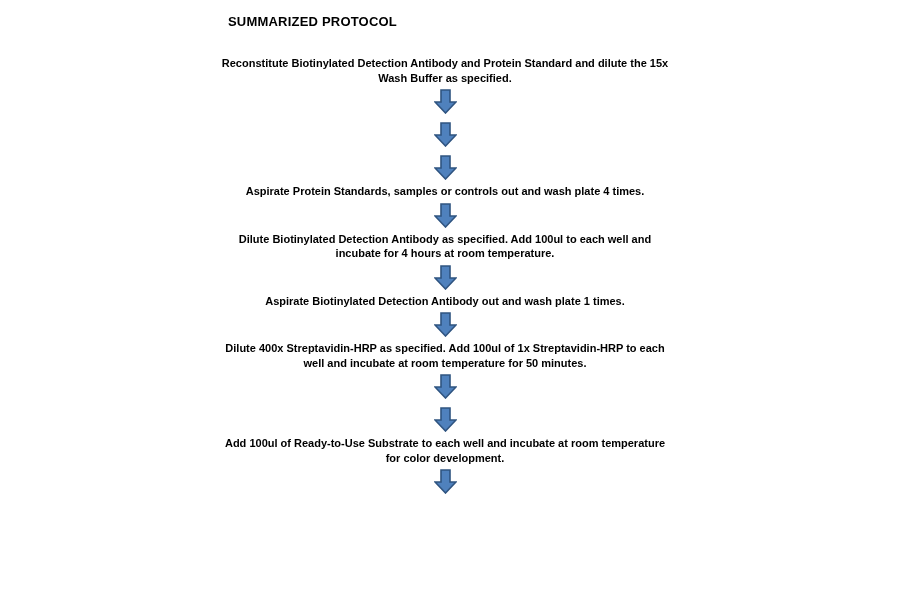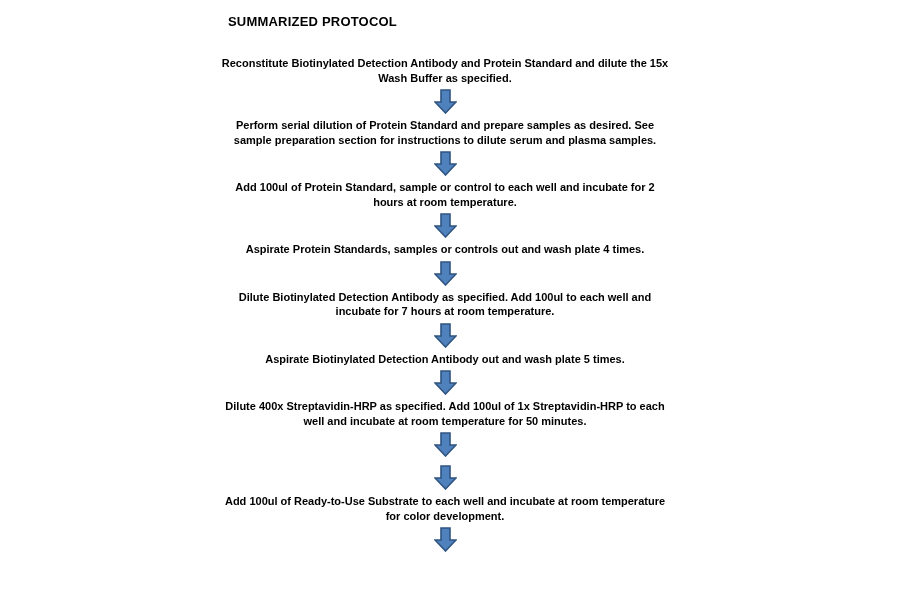--- a/index.html
+++ b/index.html
@@ -61,56 +61,52 @@
 
   <div class="step">Reconstitute Biotinylated Detection Antibody and Protein Standard and dilute the 15x
 Wash Buffer as specified.</div>
 
   <div class="arrow-wrap">
     <svg class="arrow-svg" width="23" height="25" viewBox="0 0 23 25">
         <polygon points="7,1 16,1 16,13 22,13 11.5,24 1,13 7,13"></polygon>
       </svg>
   </div>
 
-  <div class="step">Perform serial dilution of Protein Standard and prepare samples as desired. See
-sample preparation section for instructions to dilute serum and plasma samples.</div>
 
   <div class="arrow-wrap">
     <svg class="arrow-svg" width="23" height="25" viewBox="0 0 23 25">
         <polygon points="7,1 16,1 16,13 22,13 11.5,24 1,13 7,13"></polygon>
       </svg>
   </div>
 
-  <div class="step">Add 100ul of Protein Standard, sample or control to each well and incubate for 2
-hours at room temperature.</div>
 
   <div class="arrow-wrap">
     <svg class="arrow-svg" width="23" height="25" viewBox="0 0 23 25">
         <polygon points="7,1 16,1 16,13 22,13 11.5,24 1,13 7,13"></polygon>
       </svg>
   </div>
 
   <div class="step">Aspirate Protein Standards, samples or controls out and wash plate 4 times.</div>
 
   <div class="arrow-wrap">
     <svg class="arrow-svg" width="23" height="25" viewBox="0 0 23 25">
         <polygon points="7,1 16,1 16,13 22,13 11.5,24 1,13 7,13"></polygon>
       </svg>
   </div>
 
   <div class="step">Dilute Biotinylated Detection Antibody as specified. Add 100ul to each well and
-incubate for 7 hours at room temperature.</div>
+incubate for 4 hours at room temperature.</div>
 
   <div class="arrow-wrap">
     <svg class="arrow-svg" width="23" height="25" viewBox="0 0 23 25">
         <polygon points="7,1 16,1 16,13 22,13 11.5,24 1,13 7,13"></polygon>
       </svg>
   </div>
 
-  <div class="step">Aspirate Biotinylated Detection Antibody out and wash plate 5 times.</div>
+  <div class="step">Aspirate Biotinylated Detection Antibody out and wash plate 1 times.</div>
 
   <div class="arrow-wrap">
     <svg class="arrow-svg" width="23" height="25" viewBox="0 0 23 25">
         <polygon points="7,1 16,1 16,13 22,13 11.5,24 1,13 7,13"></polygon>
       </svg>
   </div>
 
   <div class="step">Dilute 400x Streptavidin-HRP as specified. Add 100ul of 1x Streptavidin-HRP to each
 well and incubate at room temperature for 50 minutes.</div>
 

